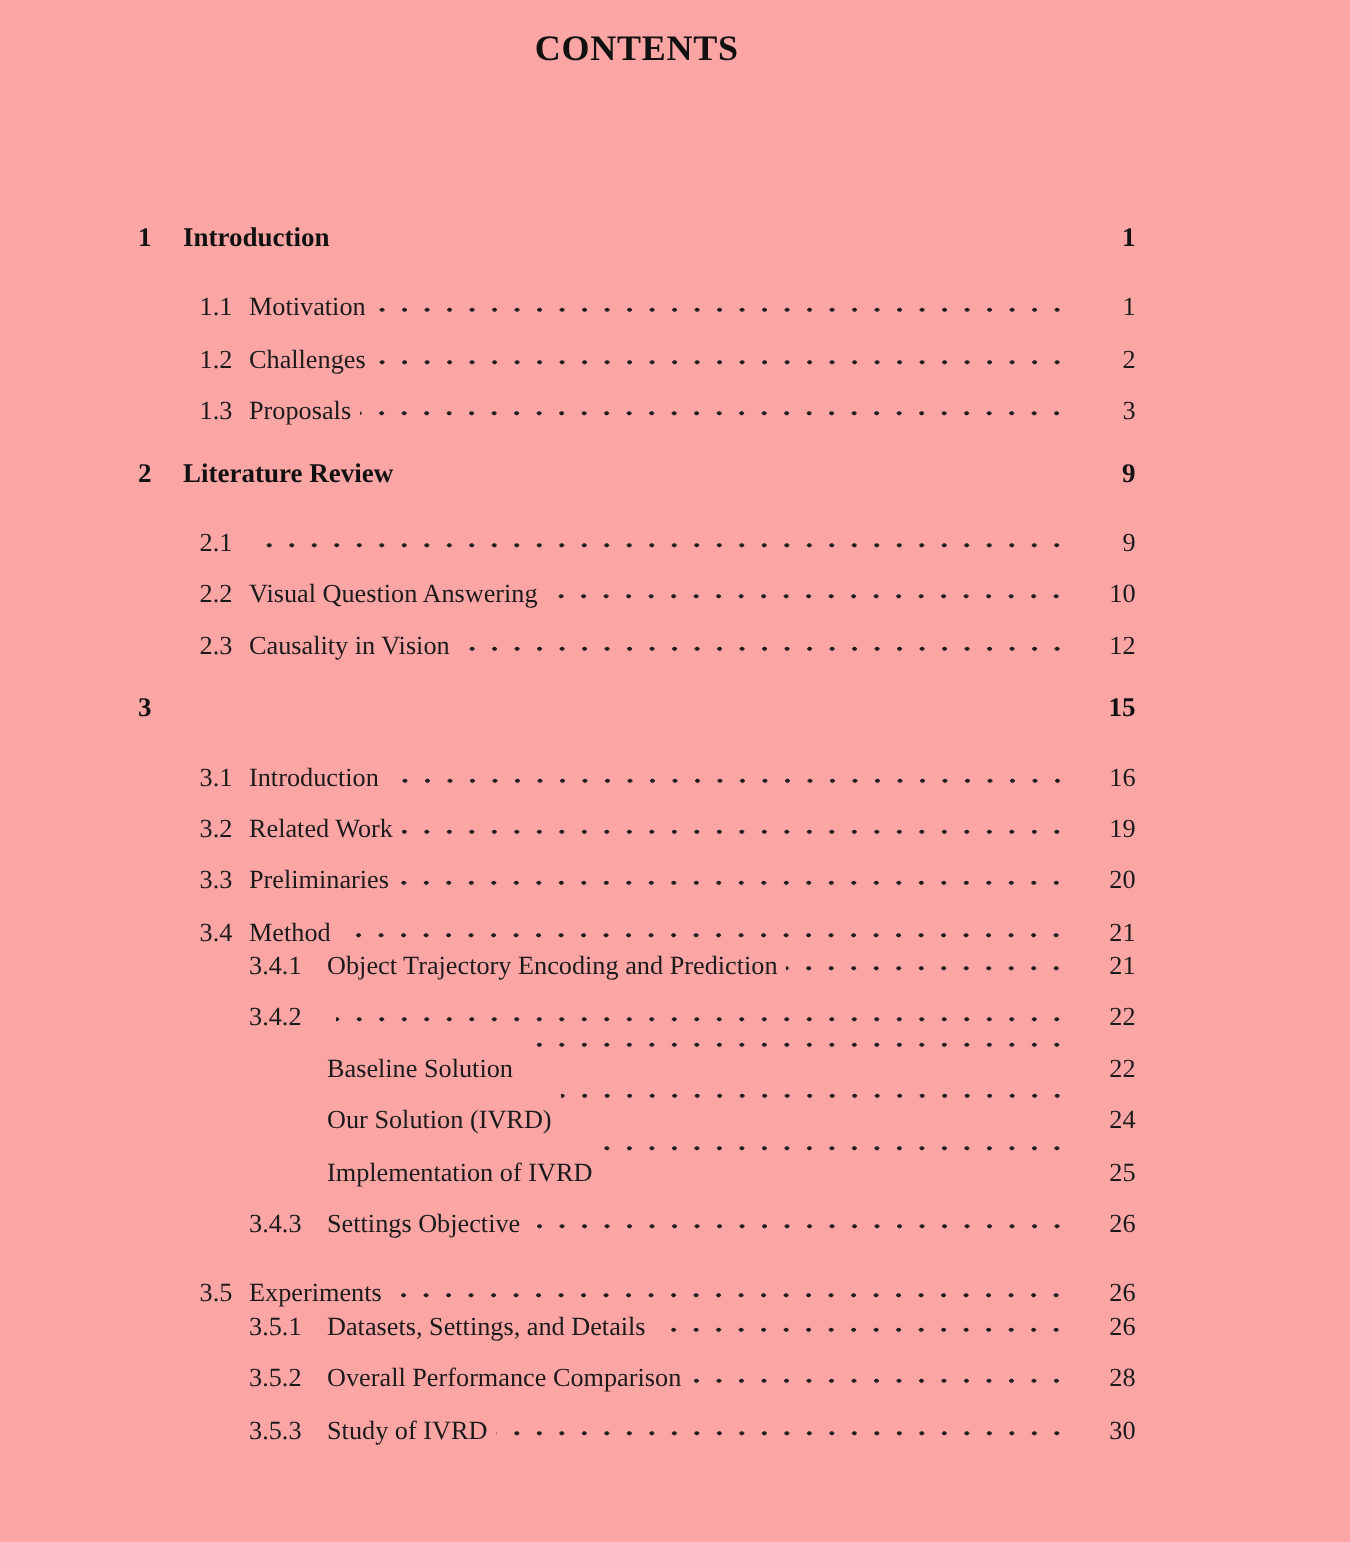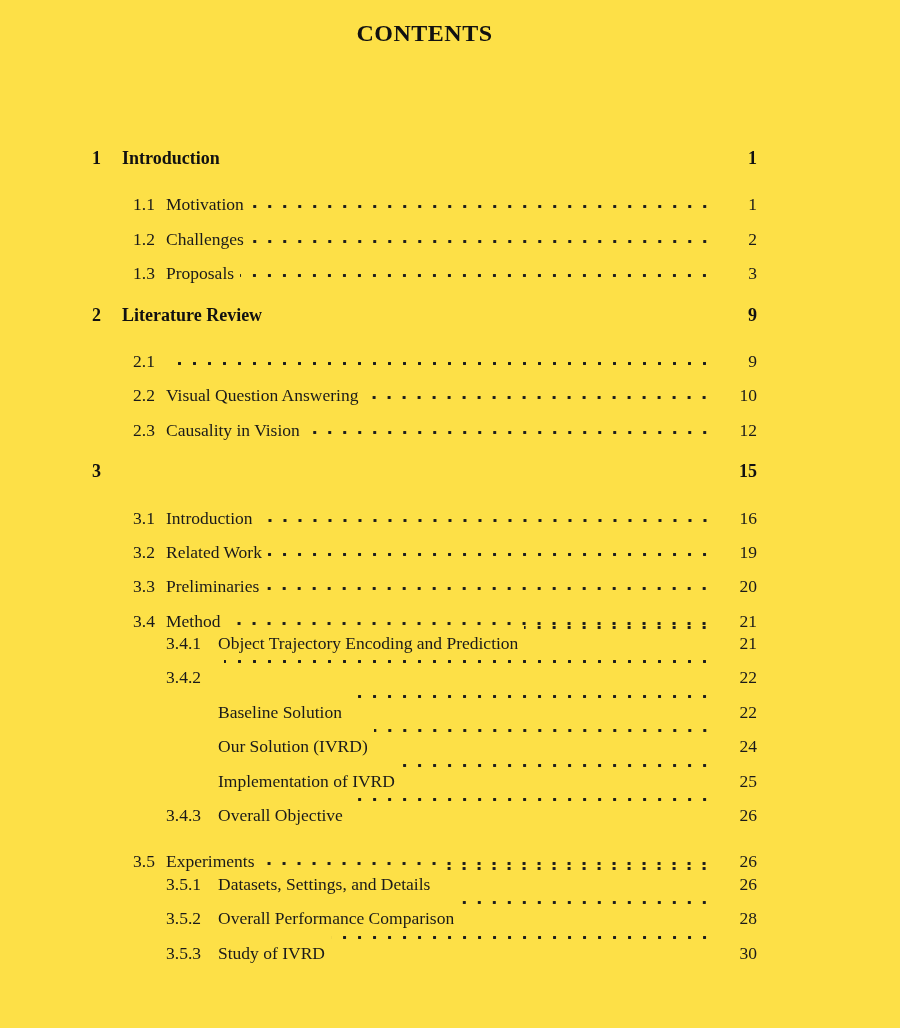--- a/index.html
+++ b/index.html
@@ -4,21 +4,21 @@
 <style>
   html, body {
     margin: 0;
     padding: 0;
     background: #ffffff;
   }
   .page {
     position: relative;
     width: 900px;
     height: 1028px;
-    background: #fde047;
+    background: #fca5a5;
     color: #1a1a1a;
     font-family: "Liberation Serif", "DejaVu Serif", serif;
     overflow: hidden;
     box-sizing: border-box;
     padding-top: 16px;
   }
   .content-col {
     margin-left: 92px;
     width: 665px;
   }
@@ -71,21 +71,21 @@
     font-size: 18px;
     margin-top: 19px;
     color: #111111;
   }
   .toc-row.chapter .num { width: 30px; }
   .toc-row.chapter .leader { background-image: none; }
   
   .toc-row.section { padding-left: 41px; }
   .toc-row.section .num { width: 33px; margin-top: 12px; }
   
-  .toc-row.subsection { padding-left: 74px; align-items: center; }
+  .toc-row.subsection { padding-left: 74px; }
   .toc-row.subsection .num { width: 52px; }
   
   .toc-row.paragraph { padding-left: 126px; align-items: center; }
 </style>
 </head>
 <body>
 
 <div class="page">
   <div class="content-col">
     <h1 class="doc-title">CONTENTS</h1>
@@ -190,21 +190,21 @@
     <span class="pagenum">24</span>
   </div>
         <div class="toc-row paragraph">
 
     <span class="label">Implementation of IVRD</span>
     <span class="leader"></span>
     <span class="pagenum">25</span>
   </div>
         <div class="toc-row subsection">
     <span class="num">3.4.3</span>
-    <span class="label">Overall Objective</span>
+    <span class="label">Settings Objective</span>
     <span class="leader"></span>
     <span class="pagenum">26</span>
   </div>
         <div class="toc-row section">
     <span class="num">3.5</span>
     <span class="label">Experiments</span>
     <span class="leader"></span>
     <span class="pagenum">26</span>
   </div>
         <div class="toc-row subsection">

